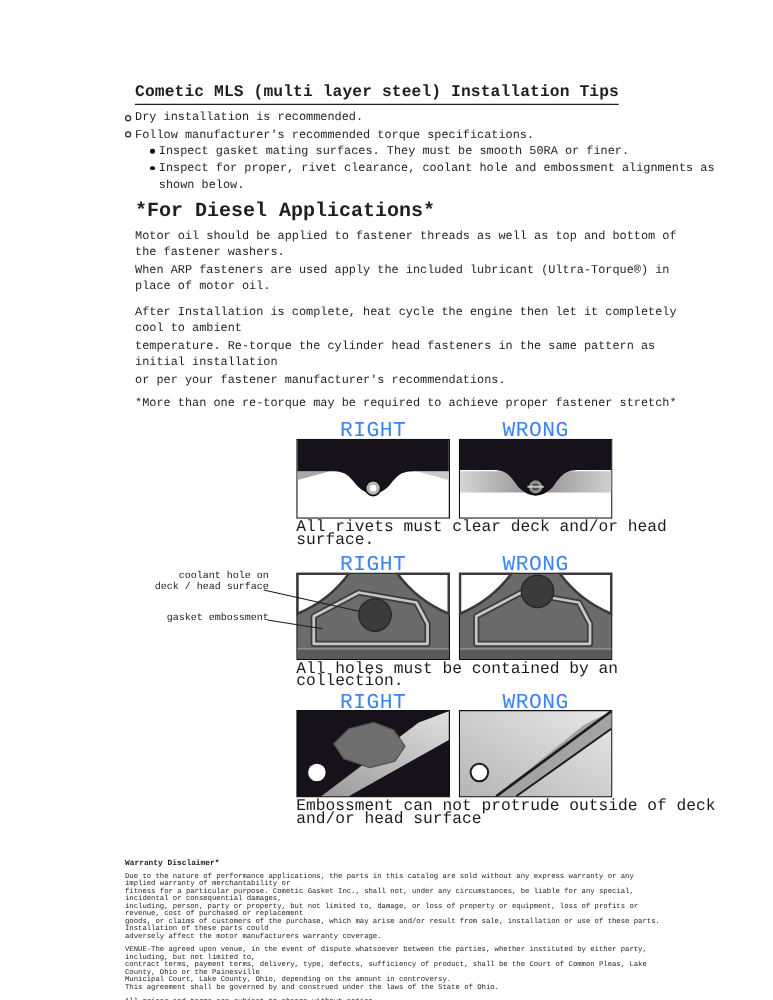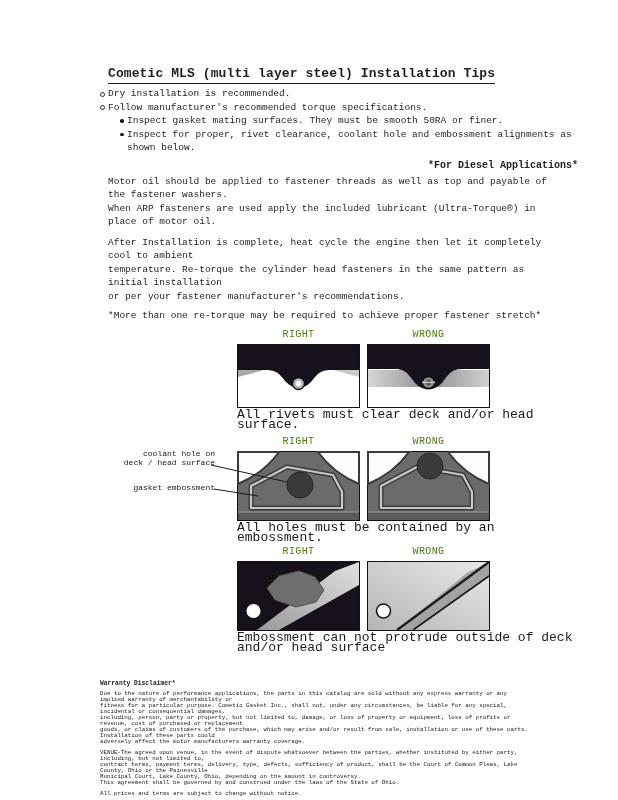--- a/index.html
+++ b/index.html
@@ -32,40 +32,40 @@
     left:0;top:4.5px;width:3px;height:3px;
     border:1px solid #2a2a2a;border-radius:50%;background:#fff;
   }
   .tip.lvl2{padding-left:27px;}
   .tip.lvl2 .marker{
     left:20px;top:5px;width:3.6px;height:3.6px;
     border-radius:50%;background:#111;
   }
 
   
-  .diesel-heading{margin:5px 0 0 8px;font-size:10px;font-weight:bold;text-align:right;}
+  .diesel-heading{margin:5px 0 0 8px;font-size:16px;font-weight:bold;}
   .para{
     margin:4px 0 0 8px;
     font-size:9.5px;line-height:13.5px;
     white-space:pre-line;
     max-width:440px;
   }
   .para.p2{margin-top:7px;}
   .para.p3{margin-top:6px;}
 
   
   .figures{margin-left:137px;margin-top:6px;}
   .fig-block{position:relative;}
   .fig-block.row2{margin-top:5px;}
   .fig-block.row3{margin-top:2px;}
   .fig-row{display:flex;gap:7px;}
   .fig-col{width:123px;}
   .fig-label{
     height:15px;text-align:center;
-    font-size:10px;letter-spacing:0.4px;color:#4d7c0f;
+    font-size:17px;letter-spacing:0.4px;color:#3b82f6;
   }
   .fig-caption{
     margin-top:2px;font-size:13px;line-height:10.5px;
     color:#1b1b1b;white-space:pre-line;
   }
   svg.panel{display:block;}
 
   
   .annot{
     position:absolute;
@@ -109,21 +109,21 @@
         <span class="marker"></span>
         <span>Inspect gasket mating surfaces.  They must be smooth 50RA or finer.</span>
       </div>
       <div class="tip lvl2">
         <span class="marker"></span>
         <span>Inspect for proper, rivet clearance, coolant hole and embossment alignments as shown below.</span>
       </div>
     </div>
 
     <div class="diesel-heading">*For Diesel Applications*</div>
-    <p class="para p1">Motor oil should be applied to fastener threads as well as top and payable of the fastener washers.
+    <p class="para p1">Motor oil should be applied to fastener threads as well as top and bottom of the fastener washers.
 When ARP fasteners are used apply the included lubricant (Ultra-Torque®) in place of motor oil.</p>
     <p class="para p2">After Installation is complete, heat cycle the engine then let it completely cool to ambient
 temperature. Re-torque the cylinder head fasteners in the same pattern as initial installation
 or per your fastener manufacturer's recommendations.</p>
     <p class="para p3">*More than one re-torque may be required to achieve proper fastener stretch*</p>
 
     <div class="figures">
 
       <div class="fig-block row1">
         <div class="fig-row">
@@ -189,21 +189,21 @@
             </svg>
           </div>
         </div>
         <div class="annot annot-1">coolant hole on
 deck / head surface</div>
         <div class="annot annot-2">gasket embossment</div>
         <svg class="leaders" width="300" height="86" viewBox="0 0 300 86">
           <line x1="94" y1="29" x2="170" y2="46" stroke="#1c1c1c" stroke-width="1"></line>
           <line x1="97" y1="53" x2="141" y2="60" stroke="#1c1c1c" stroke-width="1"></line>
         </svg>
-        <div class="fig-caption">All holes must be contained by an embossment.</div>
+        <div class="fig-caption">All holes must be contained by an collection.</div>
       </div>
 
       <div class="fig-block row3">
         <div class="fig-row">
           <div class="fig-col">
             <div class="fig-label">RIGHT</div>
             <svg class="panel" width="123" height="70" viewBox="0 0 123 70">
               <defs>
                 <linearGradient id="g3" x1="0" y1="1" x2="1" y2="0">
                   <stop offset="0" stop-color="#9a9a9a"></stop>

